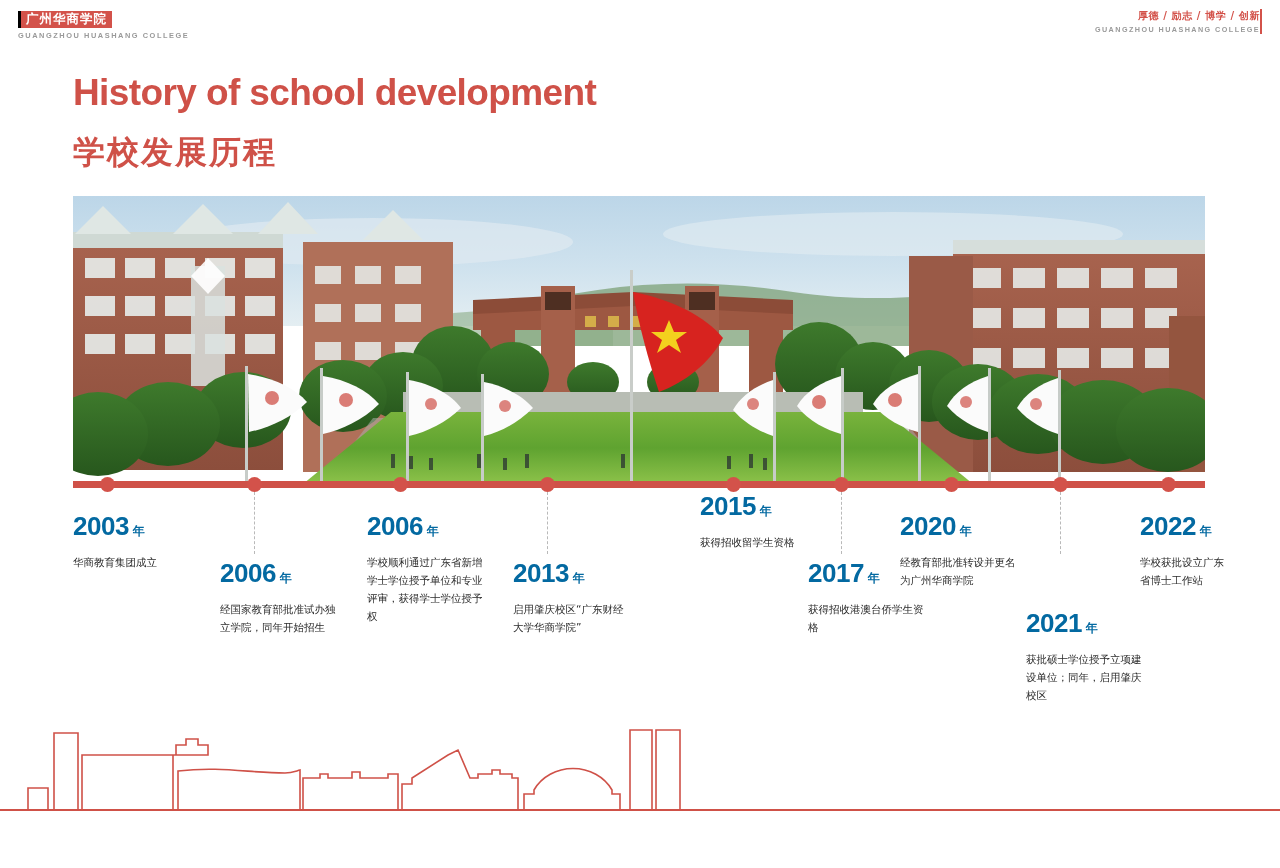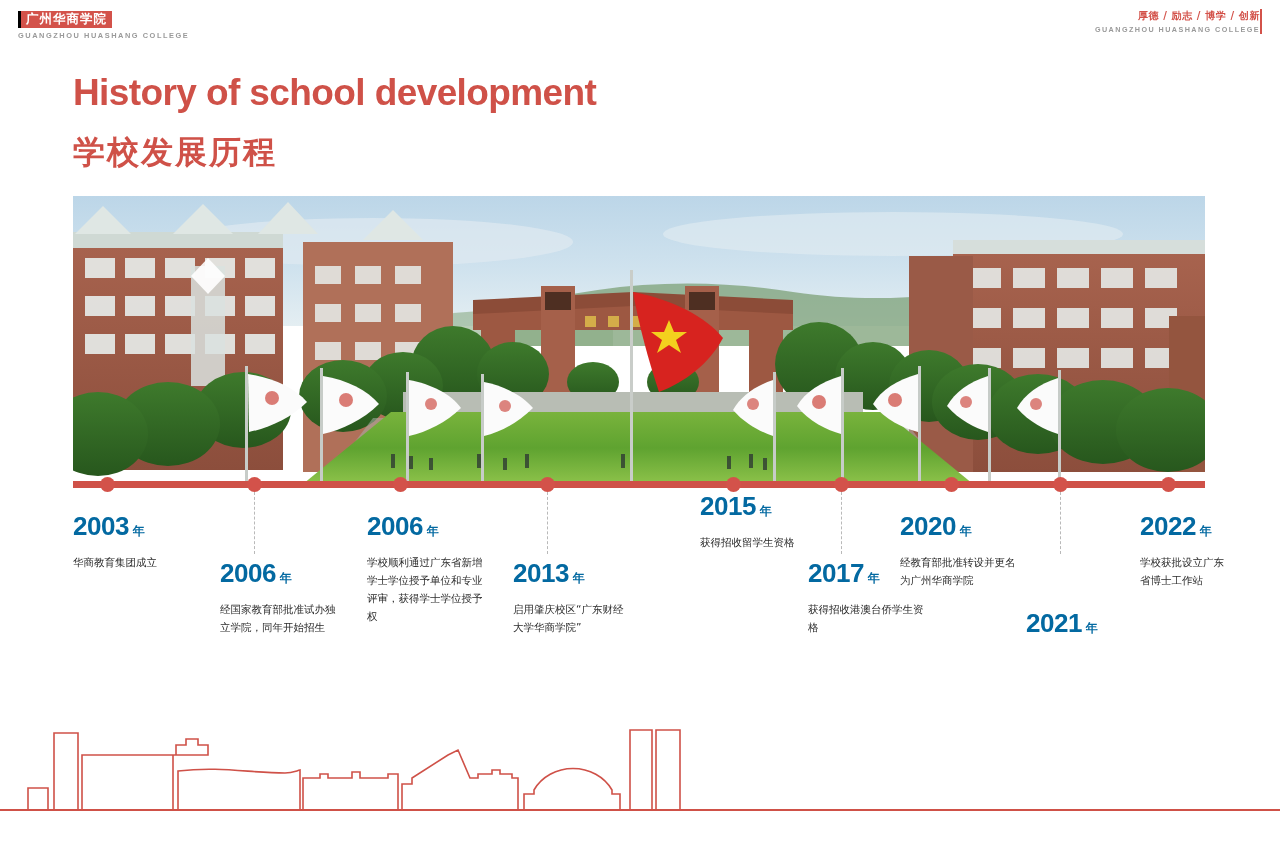--- a/index.html
+++ b/index.html
@@ -349,20 +349,21 @@
     </div>
     <div class="tl-dot" style="left: 951px;"></div>
     <div class="tl-entry" style="left: 900px; top: 511px; width: 120px;">
       <div class="tl-year"><span>2020</span><span class="suffix">年</span></div>
       <div class="tl-desc">经教育部批准转设并更名为广州华商学院</div>
     </div>
     <div class="tl-dot" style="left: 1060px;"></div>
     <div class="tl-dash" style="left: 1060px; height: 62px;"></div>
     <div class="tl-entry" style="left: 1026px; top: 576px; width: 120px; margin-top: 32px;">
       <div class="tl-year"><span>2021</span><span class="suffix">年</span></div>
+      <div class="tl-desc">获批硕士学位授予立项建设单位；同年，启用肇庆校区</div>
     </div>
     <div class="tl-dot" style="left: 1168px;"></div>
     <div class="tl-entry" style="left: 1140px; top: 511px; width: 92px;">
       <div class="tl-year"><span>2022</span><span class="suffix">年</span></div>
       <div class="tl-desc">学校获批设立广东省博士工作站</div>
     </div>
   </div>
 
 <div id="skyline">
   <svg width="1280" height="120" viewBox="0 0 1280 120">

